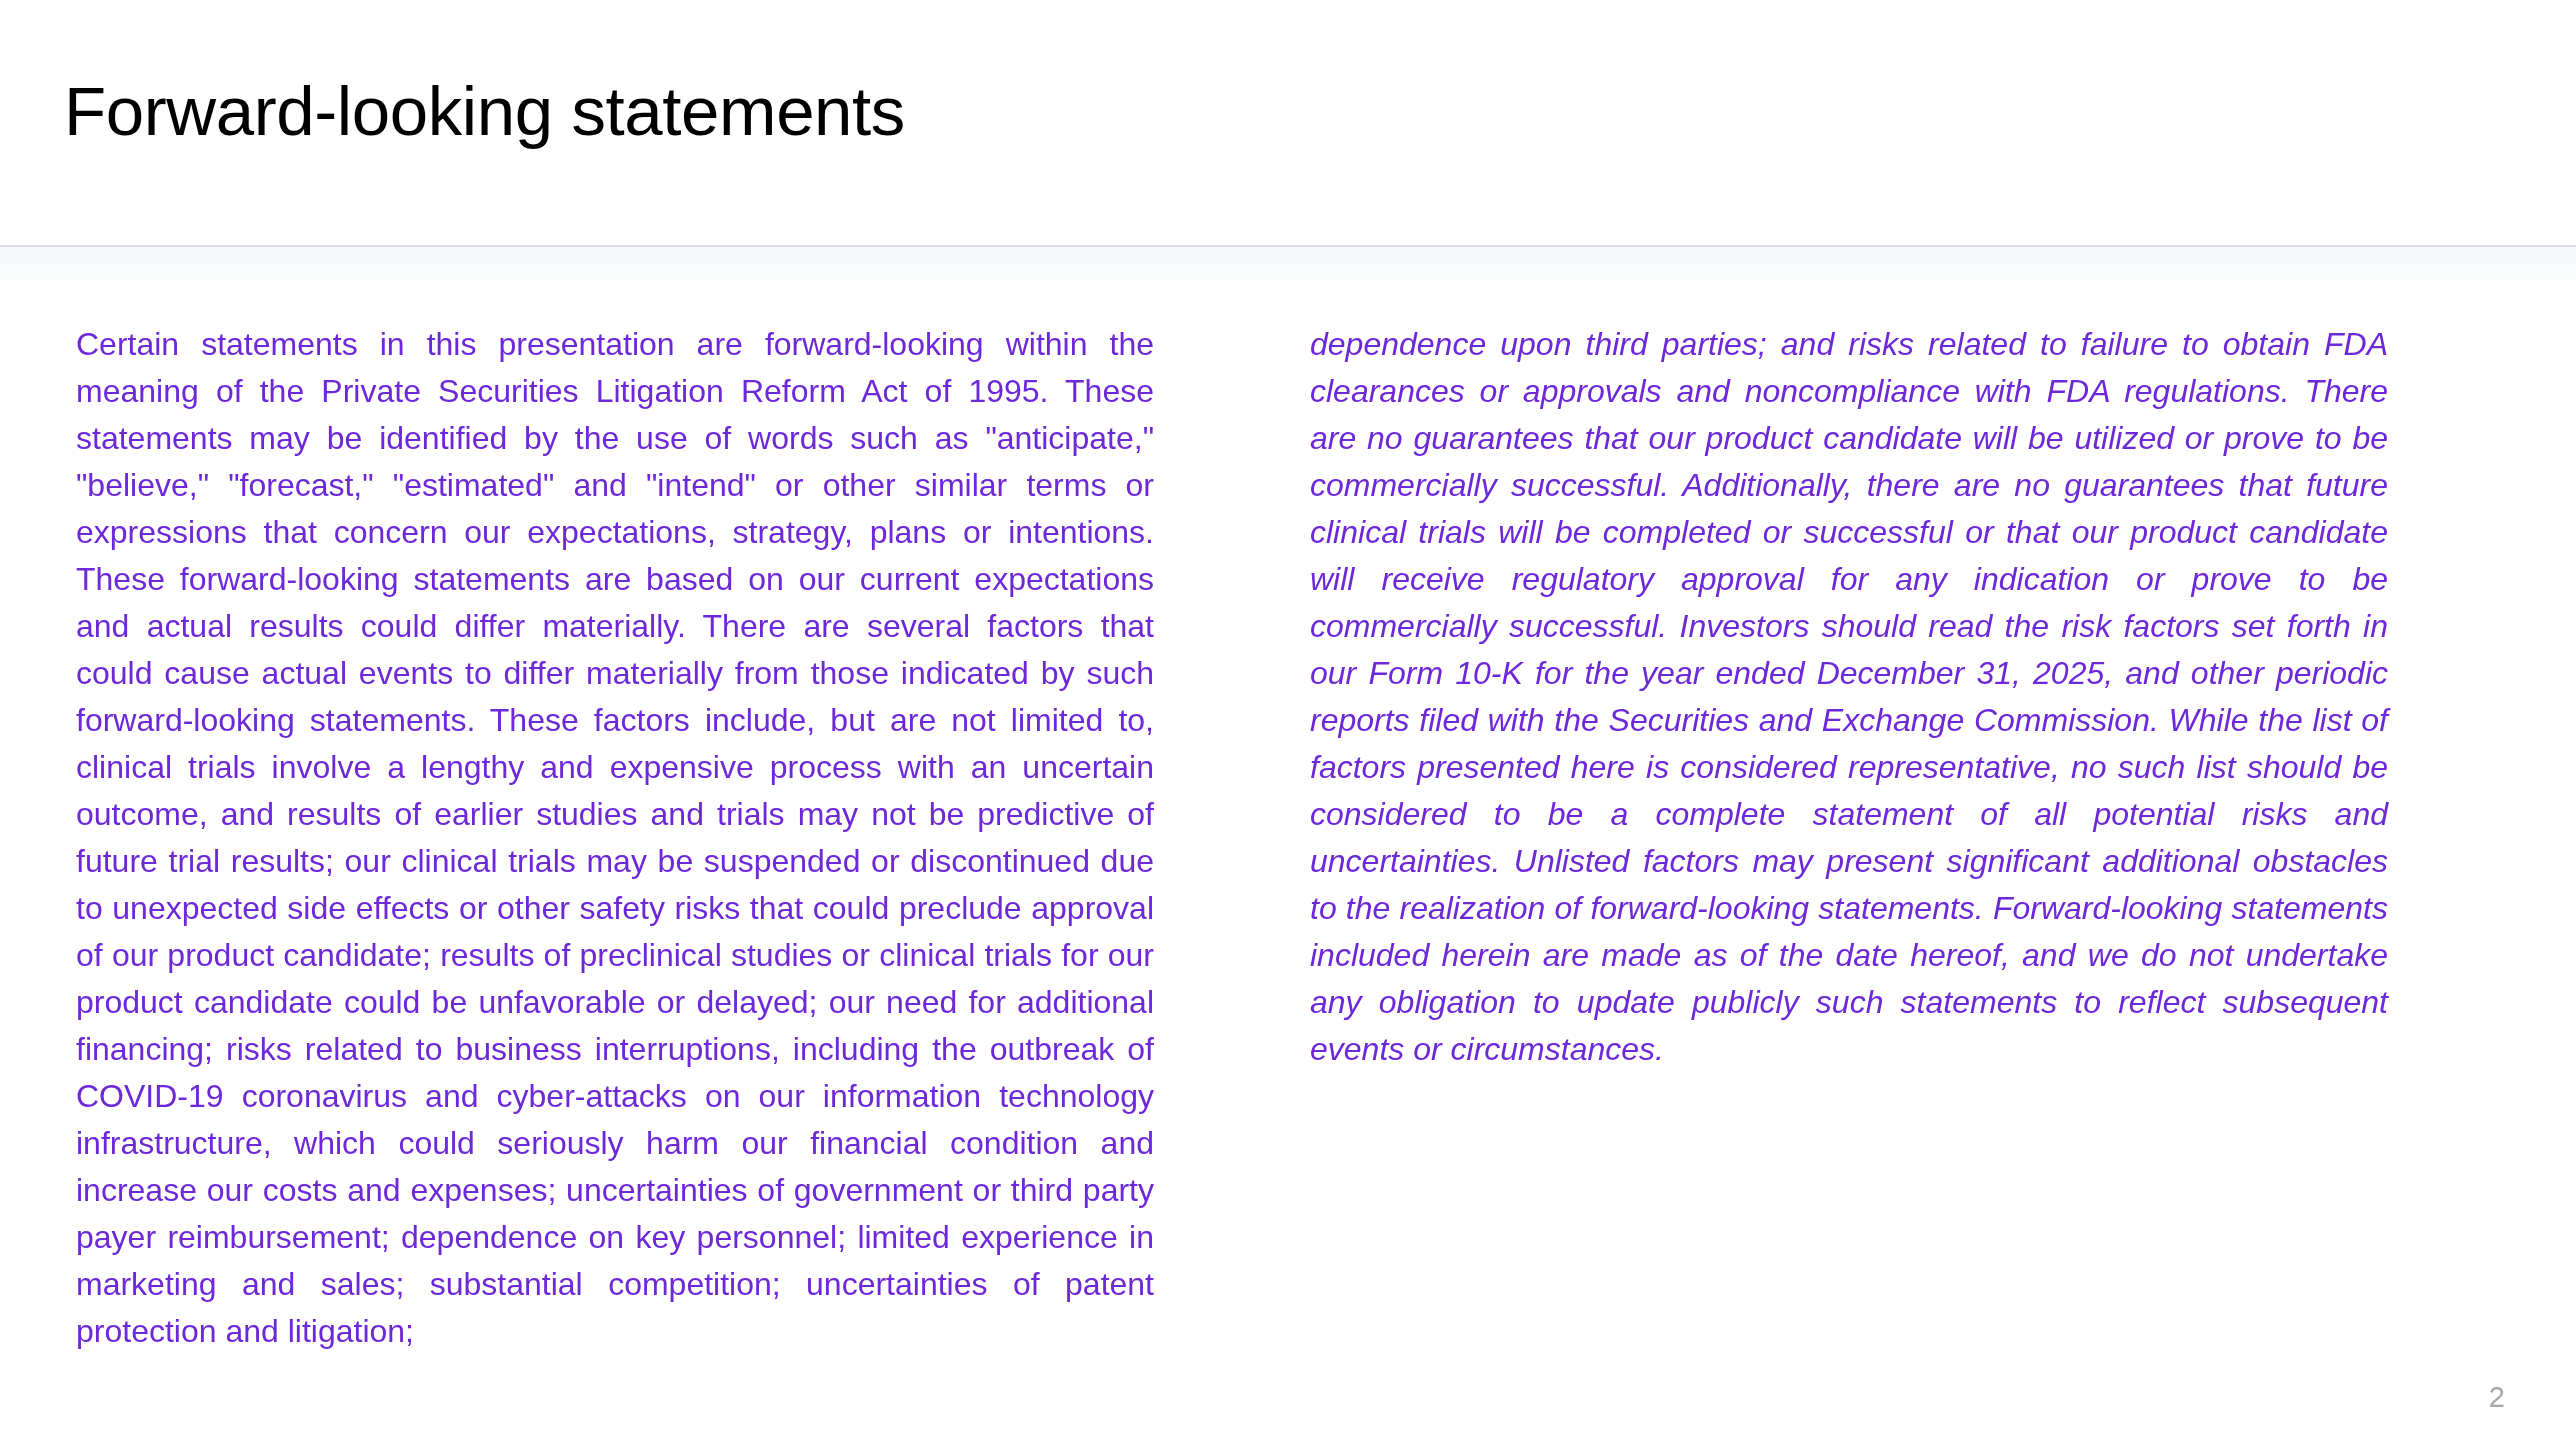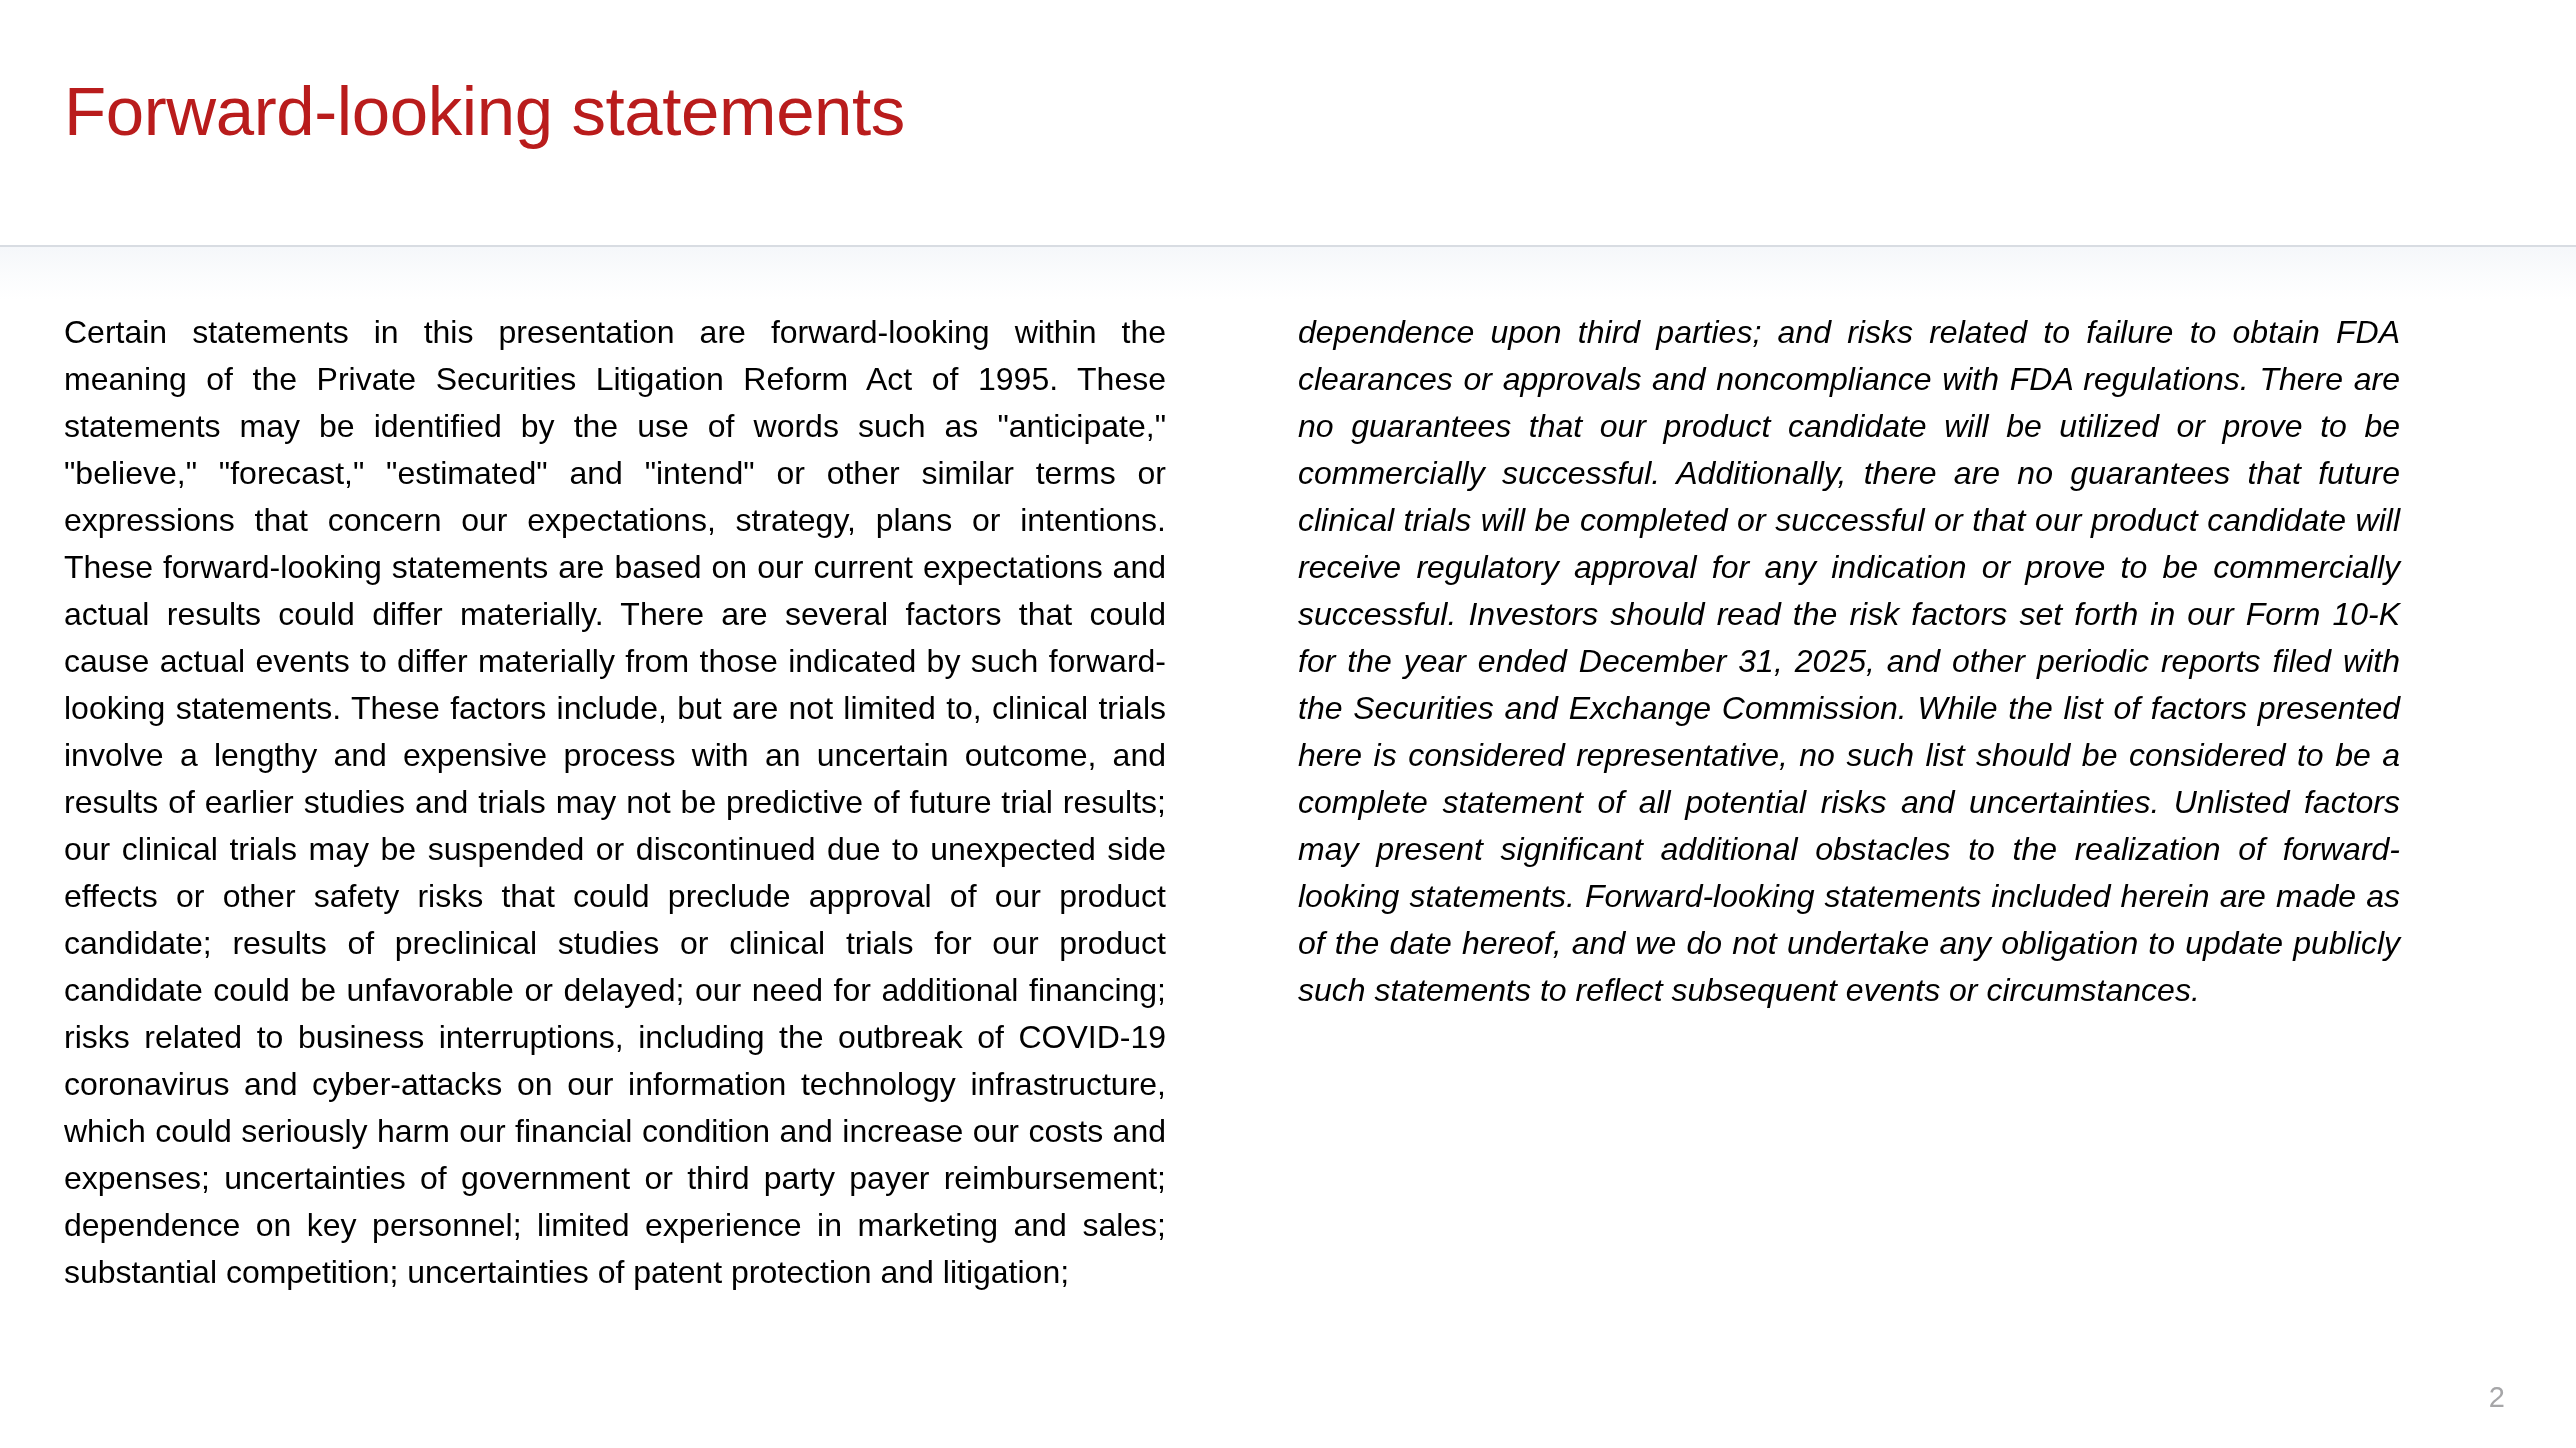--- a/index.html
+++ b/index.html
@@ -32,21 +32,21 @@
   .slide-title {
     position: absolute;
     left: 64px;
     top: 72px;
     margin: 0;
     font-family: "Liberation Sans", sans-serif;
     font-size: 69px;
     font-weight: 400;
     line-height: 1.15;
     letter-spacing: -0.4px;
-    color: #b91c1c;
+    color: #000000;
     white-space: nowrap;
   }
 
   
   .header-rule {
     position: absolute;
     left: 0;
     top: 245px;
     width: 2576px;
     height: 2.6px;
@@ -71,25 +71,25 @@
   }
   .col {
     position: absolute;
     top: 0;
     box-sizing: border-box;
   }
   .col-left  { left: 64px;   width: 1102px; }
   .col-right { left: 1298px; width: 1102px; font-style: italic; }
 
   .body-text {
-    margin: 0;
+    margin: 12px;
     font-family: "Liberation Sans", sans-serif;
     font-size: 32px;
     line-height: 47px;
-    color: #000000;
+    color: #6d28d9;
     text-align: justify;
     text-justify: inter-word;
     -webkit-hyphens: none;
     hyphens: none;
     word-spacing: 0px;
   }
 
   
   .page-number {
     position: absolute;

